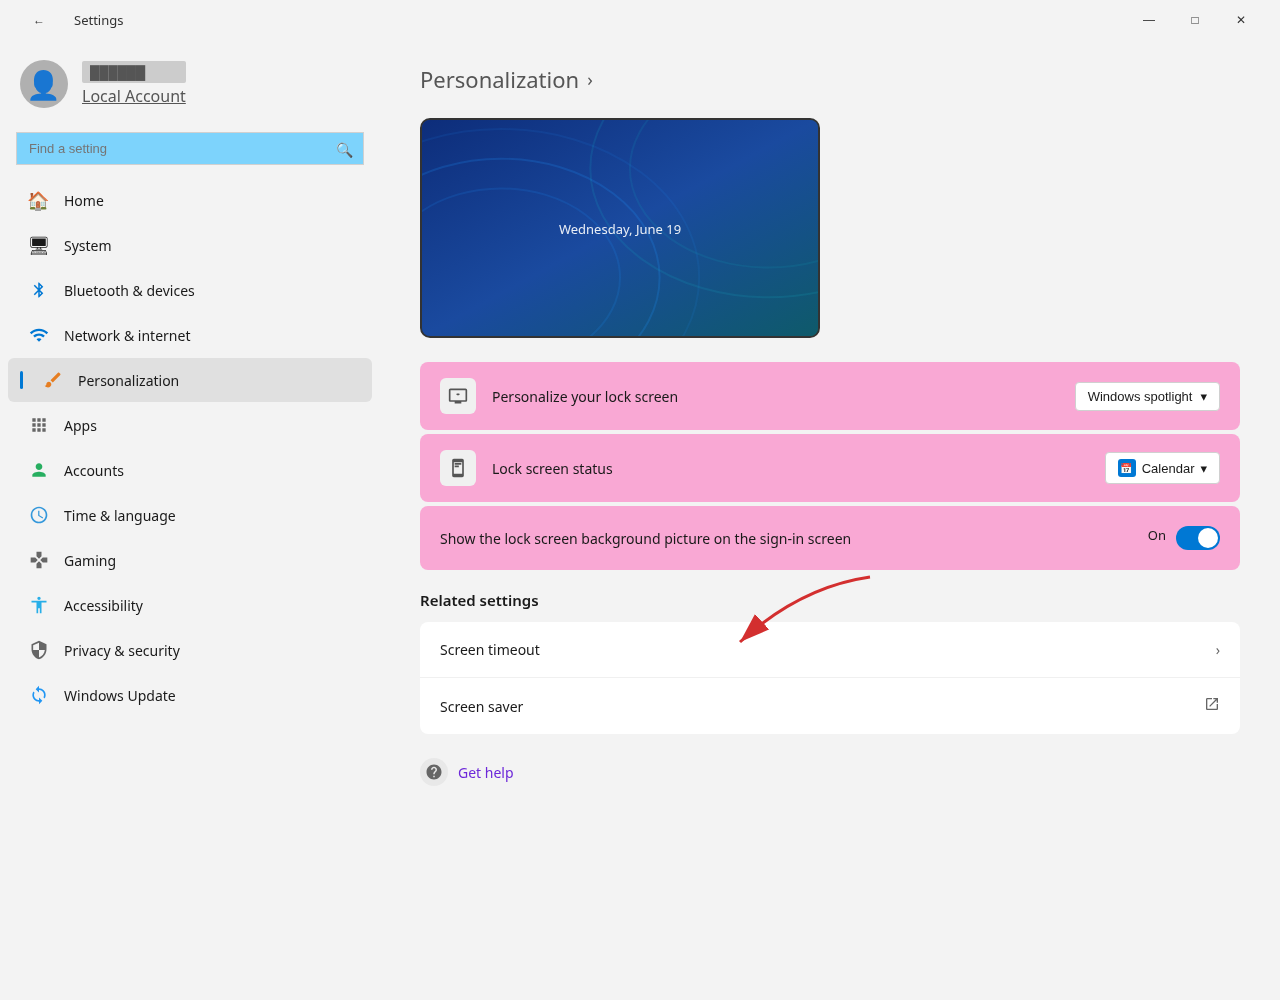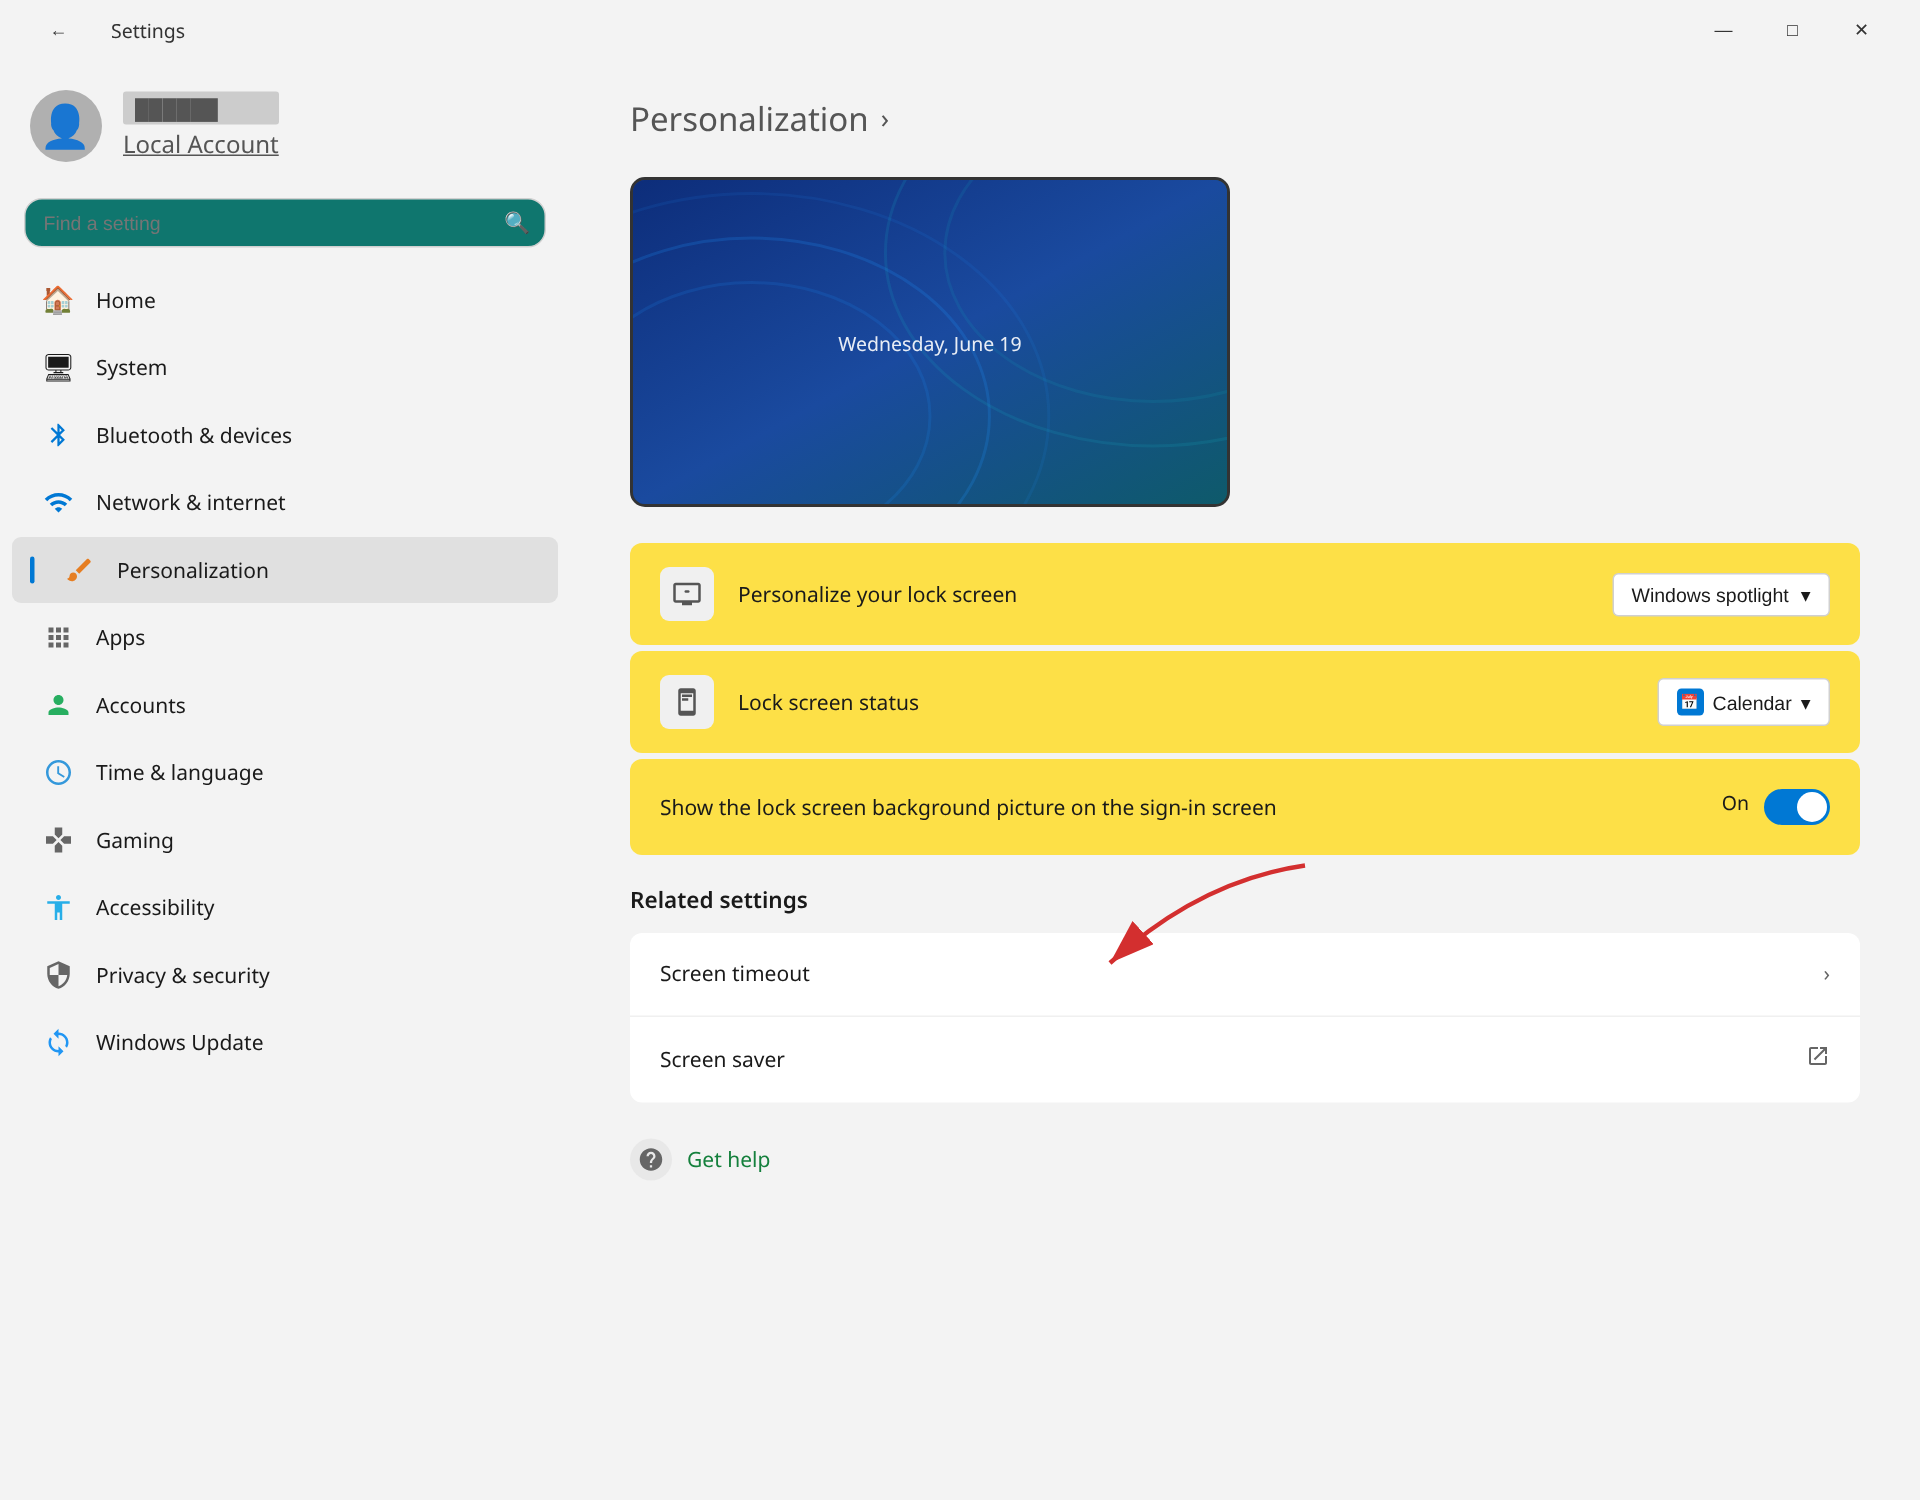--- a/index.html
+++ b/index.html
@@ -93,22 +93,22 @@
       text-decoration: underline;
     }
     .search-box {
       margin: 4px 16px 12px 16px;
       position: relative;
     }
     .search-input {
       width: 100%;
       padding: 8px 36px 8px 12px;
       border: 1px solid #d0d0d0;
-      border-radius: 12px;
-      background: #0f766e;
+      border-radius: 0;
+      background: #7dd3fc;
       font-size: 13px;
       outline: none;
     }
     .search-icon-wrap {
       position: absolute;
       right: 10px;
       top: 50%;
       transform: translateY(-50%);
       color: #666;
       font-size: 14px;
@@ -212,21 +212,21 @@
       text-shadow: 0 2px 8px rgba(0,0,0,0.3);
     }
     .lock-date {
       font-size: 13px;
       color: rgba(255,255,255,0.9);
       z-index: 1;
       margin-top: 2px;
     }
     
     .settings-card {
-      background: #fde047;
+      background: #f9a8d4;
       border-radius: 8px;
       margin-bottom: 4px;
       overflow: hidden;
     }
     .settings-row {
       display: flex;
       align-items: center;
       padding: 16px 20px;
       border-bottom: 1px solid #f0f0f0;
       min-height: 64px;
@@ -351,21 +351,21 @@
       width: 28px;
       height: 28px;
       border-radius: 50%;
       background: #e8e8e8;
       display: flex;
       align-items: center;
       justify-content: center;
       font-size: 14px;
     }
     .help-link {
-      color: #15803d;
+      color: #6d28d9;
       font-size: 14px;
       cursor: pointer;
       text-decoration: none;
     }
   </style>
 </head>
 <body>
 
 <div class="titlebar">
   <button class="titlebar-btn">←</button>

